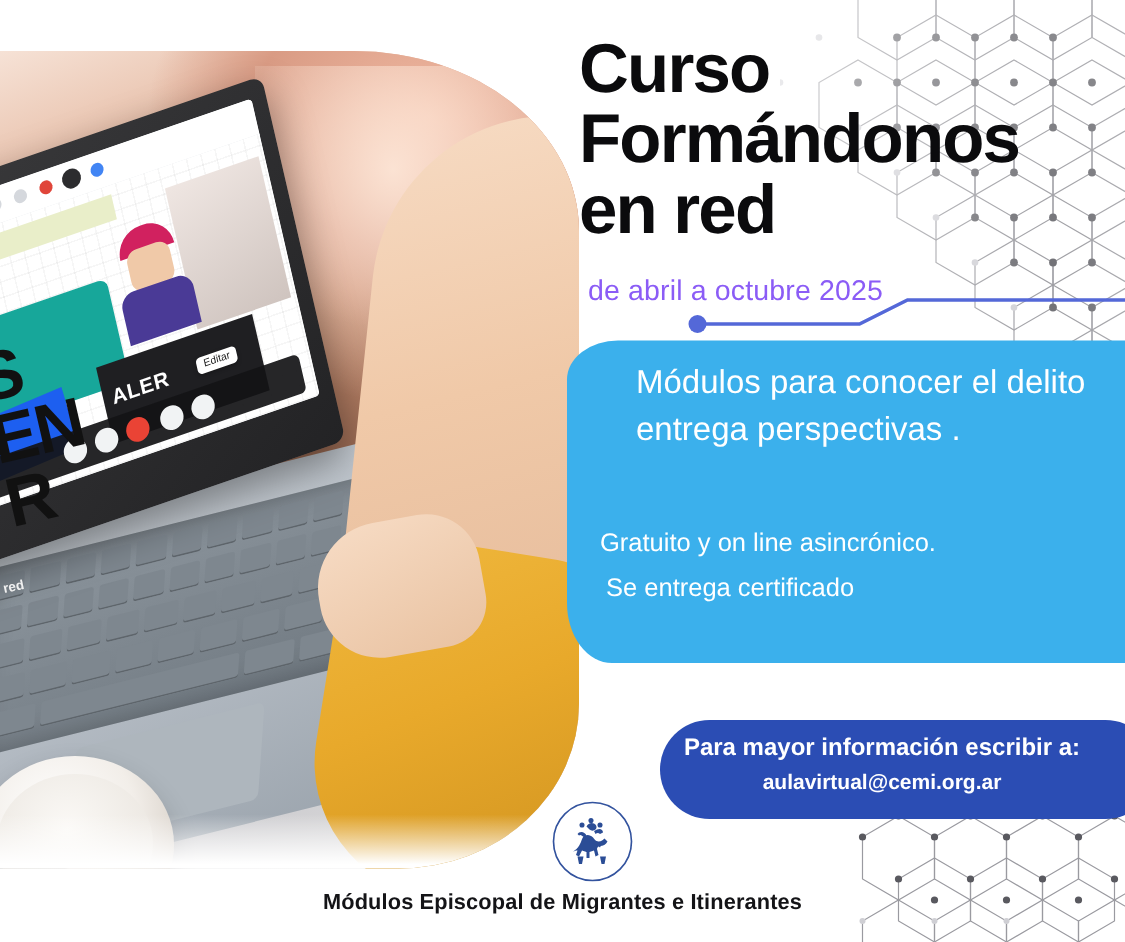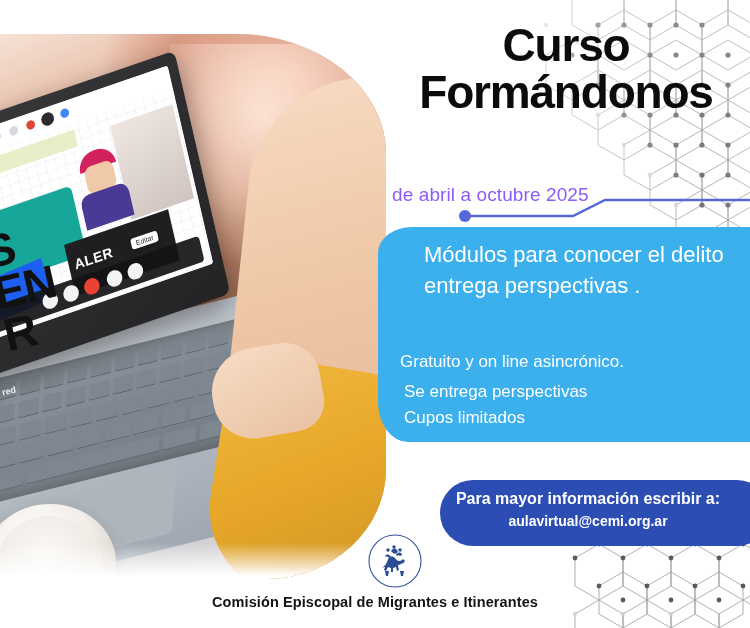--- a/index.html
+++ b/index.html
@@ -287,21 +287,20 @@
     position: absolute;
     left: 386px;
     top: 22px;
     width: 360px;
     color: #0b0b0d;
     font-family: "Liberation Sans", sans-serif;
     font-weight: 900;
     font-size: 46px;
     line-height: 1.02;
     letter-spacing: -1.2px;
-    text-align: center;
   }
   .headline .l1 { display: block; }
   .headline .l2 { display: block; }
   .headline .l3 { display: block; }
 
   .subtitle {
     position: absolute;
     left: 392px;
     top: 184px;
     font-size: 19px;
@@ -674,40 +673,40 @@
     <div class="mug">
       <div class="mug-inner"></div>
     </div>
 
     <div class="photo-fade-bottom"></div>
   </div>
 
   <div class="headline">
     <span class="l1">Curso</span>
     <span class="l2">Formándonos</span>
+    <span class="l3">en red</span>
   </div>
 
   <div class="subtitle">de abril a octubre 2025</div>
 
   <div class="connector">
     <svg width="295" height="40" viewBox="0 0 295 40" xmlns="http://www.w3.org/2000/svg">
       <polyline points="12,20 118,20 150,4 295,4" fill="none" stroke="#5468D8" stroke-width="2.4"></polyline>
       <circle cx="10" cy="20" r="6" fill="#5468D8"></circle>
     </svg>
   </div>
 
   <div class="panel-blue">
     <div class="big">
       <span>Módulos para conocer  el delito</span>
       <span>entrega perspectivas .</span>
     </div>
     <div class="small1">Gratuito y on line asincrónico.</div>
     <div class="small2">
-      <span>Se entrega perspectivas</span>
-      <span>Cupos limitados</span>
+      <span>Se entrega certificado</span>
     </div>
   </div>
 
   <div class="cta">
     <div class="line1">Para mayor información escribir a:</div>
     <div class="line2">aulavirtual@cemi.org.ar</div>
   </div>
 
   <div class="logo">
     <svg width="56" height="56" viewBox="0 0 56 56" xmlns="http://www.w3.org/2000/svg">
@@ -720,15 +719,15 @@
         <path d="M31 20c2-1 4 0 4 2l-2 1c-1-1-2-1-3 0l-1-2z"></path>
         <circle cx="21" cy="17" r="1.7"></circle>
         <circle cx="27" cy="14" r="1.7"></circle>
         <circle cx="33" cy="17" r="1.7"></circle>
         <path d="M18 38h4l-1 5h-2zM33 38h4l-1 5h-2z"></path>
         <path d="M26 27c3 0 6 1 8 3l-1 2c-2-2-5-3-7-3z"></path>
       </g>
     </svg>
   </div>
 
-  <div class="footer-text">Comisión Episcopal de Migrantes e Itinerantes</div>
+  <div class="footer-text">Módulos Episcopal de Migrantes e Itinerantes</div>
 
 </div>
 
 </body></html>

